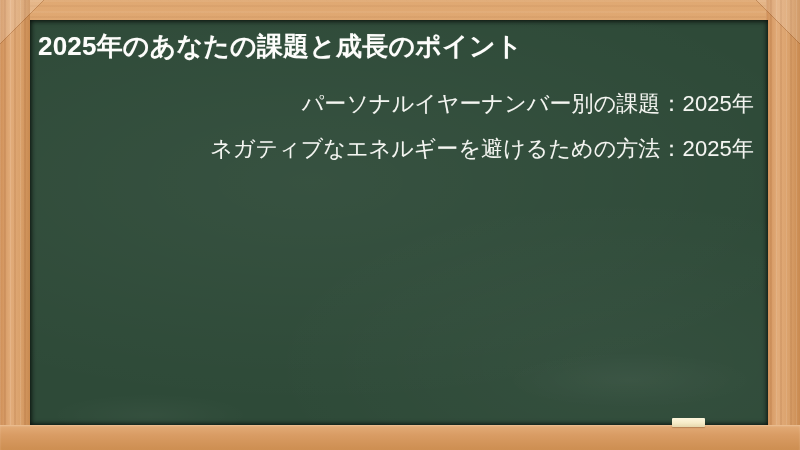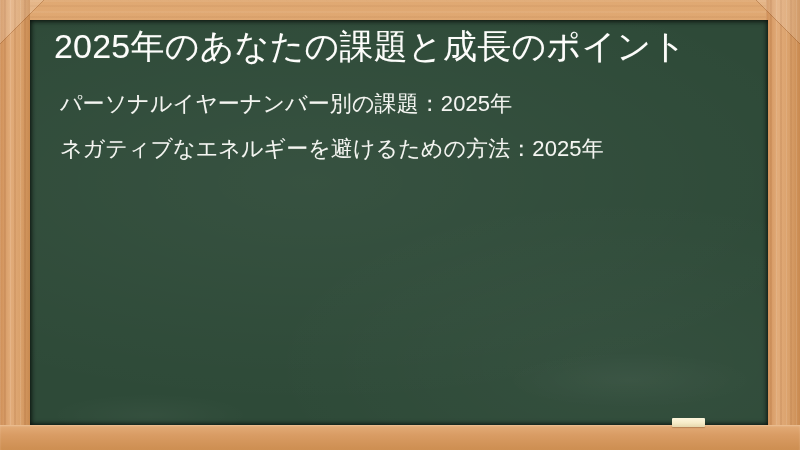--- a/index.html
+++ b/index.html
@@ -94,33 +94,33 @@
 
   
   #board-content {
     position: absolute;
     left: 0; top: 0; right: 0;
     padding: 6px 14px 0 8px;
   }
 
   #page-title {
     color: #fdfdfb;
-    font-size: 34px;
+    font-size: 26px;
     line-height: 41px;
-    font-weight: 400;
+    font-weight: 700;
     letter-spacing: 0.2px;
     padding-left: 0px;
     text-shadow: 0 0 1px rgba(255,255,255,0.25);
-    margin-left: 16px;
   }
 
   #topic-list {
     list-style: none;
     margin-top: 21px;
     padding-left: 22px;
+    text-align: right;
   }
   #topic-list li {
     color: #f4f5f1;
     font-size: 22px;
     line-height: 31px;
     font-weight: 400;
     margin-bottom: 14px;
     letter-spacing: 0.1px;
     text-shadow: 0 0 1px rgba(255,255,255,0.18);
   }

